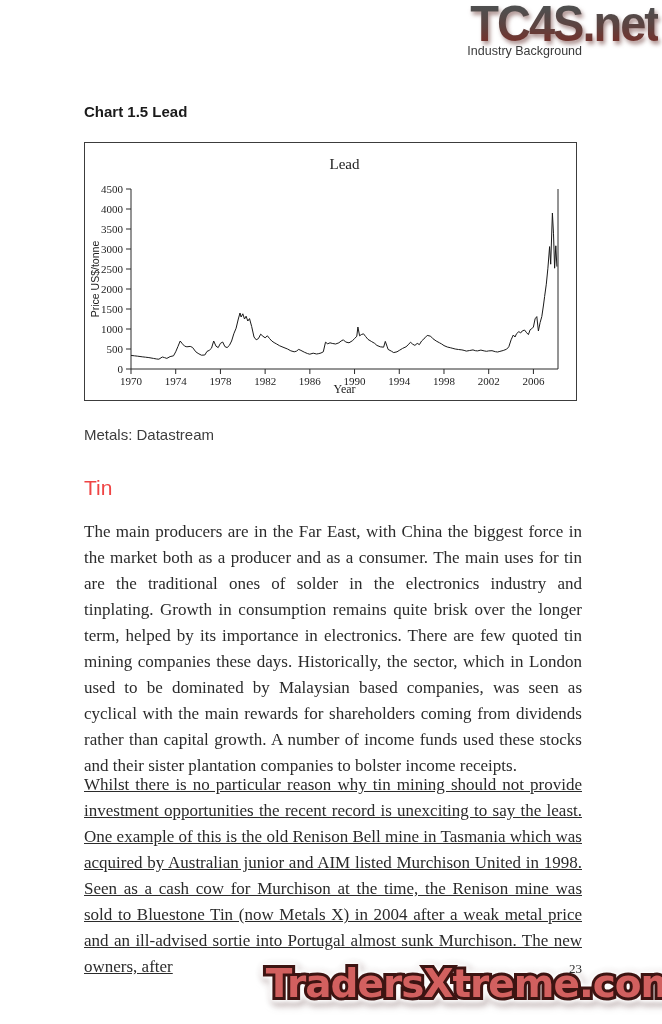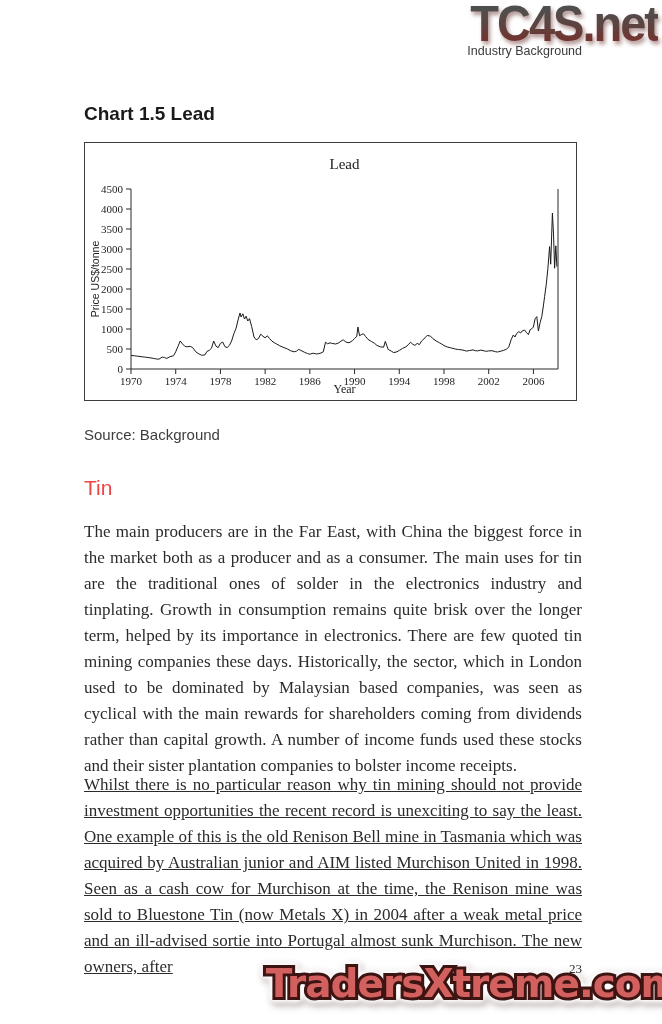--- a/index.html
+++ b/index.html
@@ -19,21 +19,21 @@
     transform:scaleY(1.08); transform-origin:top;
   }
   .header-subtitle{
     position:absolute; top:44px; right:80px;
     font-family:"Liberation Sans",sans-serif; font-size:12.5px; color:#3a3a3a;
   }
   
   .chart-caption{
     position:absolute; left:84px; top:103px; margin:0;
     font-family:"Liberation Sans",sans-serif; font-weight:bold;
-    font-size:19px; color:#1a1a1a;
+    font-size:15px; color:#1a1a1a;
   }
   .chart-frame{
     position:absolute; left:84px; top:142px; width:491px; height:257px;
     border:1.5px solid #3c3c3c; background:#fff;
   }
   .chart-frame svg{display:block;}
   .tick{font-family:"Liberation Serif",serif; font-size:11px; fill:#222;}
   .chart-title{font-family:"Liberation Serif",serif; font-size:15px; fill:#1a1a1a;}
   .axis-label{font-family:"Liberation Sans",sans-serif; font-size:10.5px; fill:#222;}
   .axis-label-x{font-family:"Liberation Serif",serif; font-size:12px; fill:#222;}
@@ -130,21 +130,21 @@
         <text x="403.6963350785336" y="242" text-anchor="middle" class="tick">2002</text>
         <line x1="448.4083769633503" y1="226" x2="448.4083769633503" y2="231" stroke="#2a2a2a"></line>
         <text x="448.4083769633503" y="242" text-anchor="middle" class="tick">2006</text>
         <polyline points="46.0,212.4 49.4,212.8 52.7,213.2 57.2,213.8 60.5,214.2 63.9,214.6 68.4,215.4 71.7,216.0 73.9,216.2 77.3,214.0 79.5,214.6 81.8,215.4 85.1,213.6 88.5,212.8 90.7,208.8 92.9,203.6 95.2,198.0 97.4,200.8 99.7,203.2 101.9,203.8 105.2,203.4 107.5,204.4 110.8,208.8 113.1,210.4 116.4,212.2 119.8,212.0 122.0,208.4 124.2,207.4 126.5,205.2 128.7,198.0 131.0,203.2 133.2,204.6 135.4,200.4 137.7,199.0 139.9,203.6 142.1,204.6 144.4,202.4 146.6,198.0 148.8,190.8 151.1,185.2 153.3,176.0 155.0,170.0 156.1,174.0 157.8,170.8 159.5,176.0 161.1,173.2 162.8,178.0 164.5,175.6 166.7,183.6 169.0,194.0 171.2,196.8 173.4,195.6 175.7,191.2 177.9,193.2 180.1,194.8 182.4,192.8 184.6,195.6 186.8,198.0 189.1,199.6 191.3,200.8 194.7,202.8 198.0,204.2 202.5,206.0 205.8,207.8 209.2,208.8 211.4,208.2 213.7,206.4 215.9,207.4 219.3,209.2 222.6,210.6 224.8,211.2 228.2,210.2 231.6,211.0 233.8,210.6 236.0,210.0 238.3,208.8 240.5,199.2 242.7,200.8 245.0,199.8 247.2,200.4 250.6,201.0 253.9,199.8 256.1,198.0 258.4,196.8 260.6,199.0 264.0,199.8 267.3,197.8 269.6,195.6 271.8,193.2 272.9,184.0 274.6,192.8 276.3,191.6 278.5,190.8 280.7,193.6 283.0,196.4 286.3,198.4 289.7,200.4 291.9,202.4 295.3,203.8 298.6,204.2 300.3,198.4 302.0,203.2 303.1,206.4 306.4,208.2 308.7,209.6 312.0,208.8 314.3,207.4 317.6,205.4 321.0,203.8 323.2,201.8 325.5,199.2 327.7,201.2 329.9,202.4 332.2,200.4 334.4,201.6 336.6,198.0 340.0,194.8 342.2,192.4 345.6,193.2 347.8,195.6 351.2,198.0 354.5,199.8 356.7,201.0 359.0,202.6 362.3,204.0 365.7,204.8 367.9,205.4 370.2,206.0 373.5,206.5 376.9,206.9 379.1,207.4 381.3,208.1 384.7,207.5 388.0,206.9 390.3,207.7 392.5,207.9 395.9,207.1 399.2,207.9 401.5,208.3 403.7,207.9 407.0,207.7 410.4,208.7 412.6,209.0 414.9,208.4 418.2,207.5 421.6,206.2 423.8,203.8 426.1,196.8 428.3,192.0 430.0,194.0 431.6,190.6 433.9,188.6 435.6,190.0 437.2,188.0 439.5,187.0 441.7,189.8 443.4,191.6 445.1,186.8 446.7,185.8 448.4,184.0 450.1,175.8 451.8,173.6 453.4,188.0 455.1,179.6 456.8,173.6 458.5,162.0 459.6,153.6 461.3,141.2 462.9,125.2 464.6,103.6 465.7,121.2 467.4,70.0 468.5,90.8 469.6,125.2 470.8,102.8 471.9,123.6" fill="none" stroke="#1a1a1a" stroke-width="1" stroke-linejoin="round"></polyline>
         <text x="259.5" y="26" text-anchor="middle" class="chart-title">Lead</text>
         <text x="14" y="136" text-anchor="middle" class="axis-label" transform="rotate(-90 14 136)">Price US$/tonne</text>
         <text x="259.5" y="250" text-anchor="middle" class="axis-label-x">Year</text>
       </svg>
   </div>
 
-  <div class="source-line">Source: Background</div>
+  <div class="source-line">Metals: Datastream</div>
 
   <h3 class="section-heading">Tin</h3>
 
 
   <p class="body-para para1">The main producers are in the Far East, with China the biggest force in the market both as a producer and as a consumer. The main uses for tin are the traditional ones of solder in the electronics industry and tinplating. Growth in consumption remains quite brisk over the longer term, helped by its importance in electronics. There are few quoted tin mining companies these days. Historically, the sector, which in London used to be dominated by Malaysian based companies, was seen as cyclical with the main rewards for shareholders coming from dividends rather than capital growth. A number of income funds used these stocks and their sister plantation companies to bolster income receipts.</p>
   <p class="body-para para2">Whilst there is no particular reason why tin mining should not provide investment opportunities the recent record is unexciting to say the least. One example of this is the old Renison Bell mine in Tasmania which was acquired by Australian junior and AIM listed Murchison United in 1998. Seen as a cash cow for Murchison at the time, the Renison mine was sold to Bluestone Tin (now Metals X) in 2004 after a weak metal price and an ill-advised sortie into Portugal almost sunk Murchison. The new owners, after</p>
 
   <div class="page-number">23</div>
   <div class="tx-logo">TradersXtreme.com</div>
 

